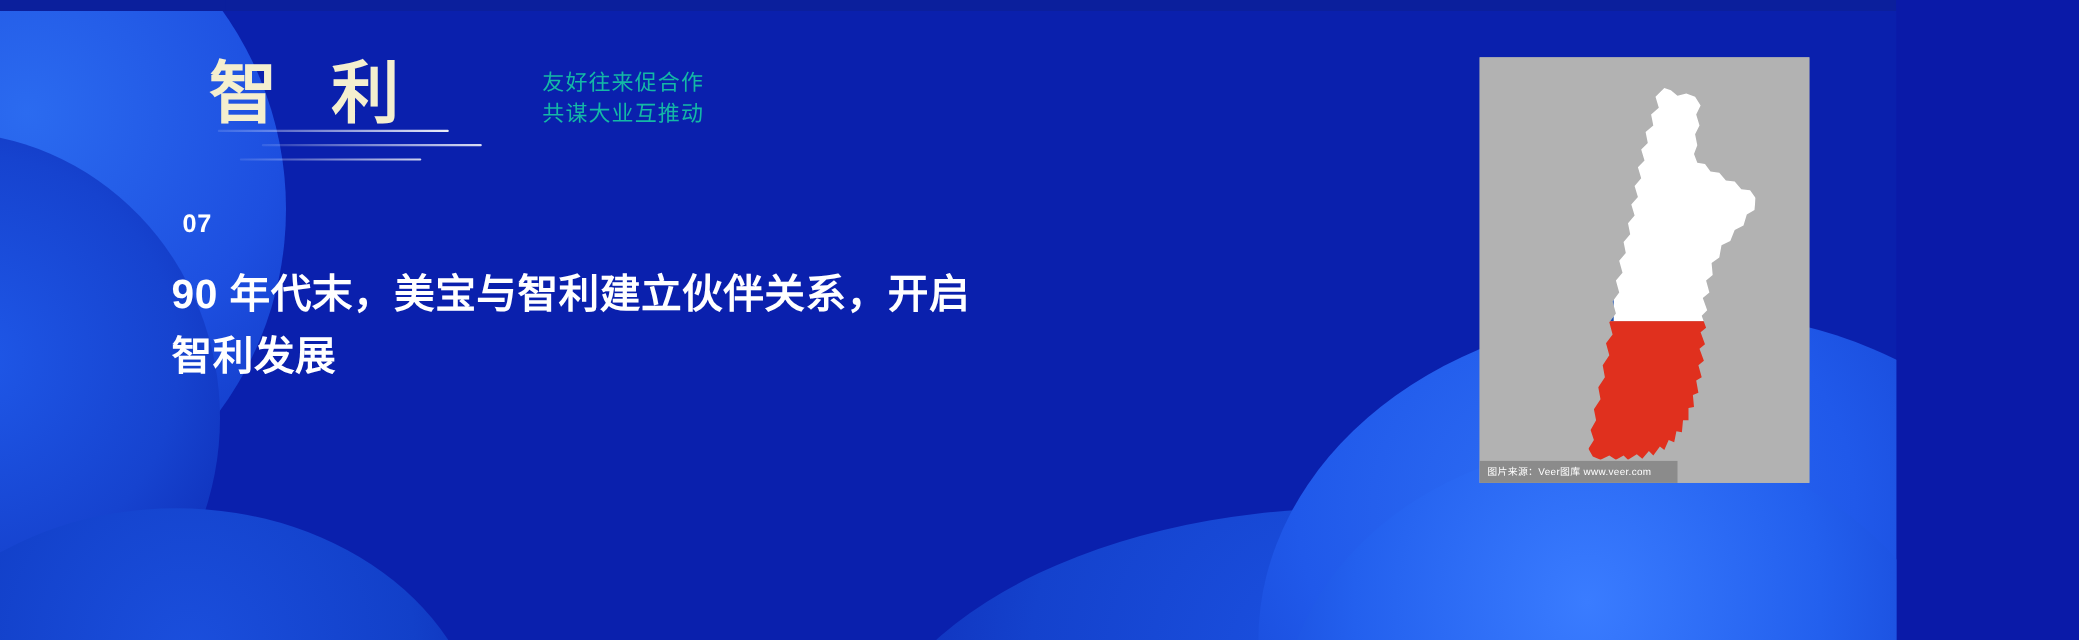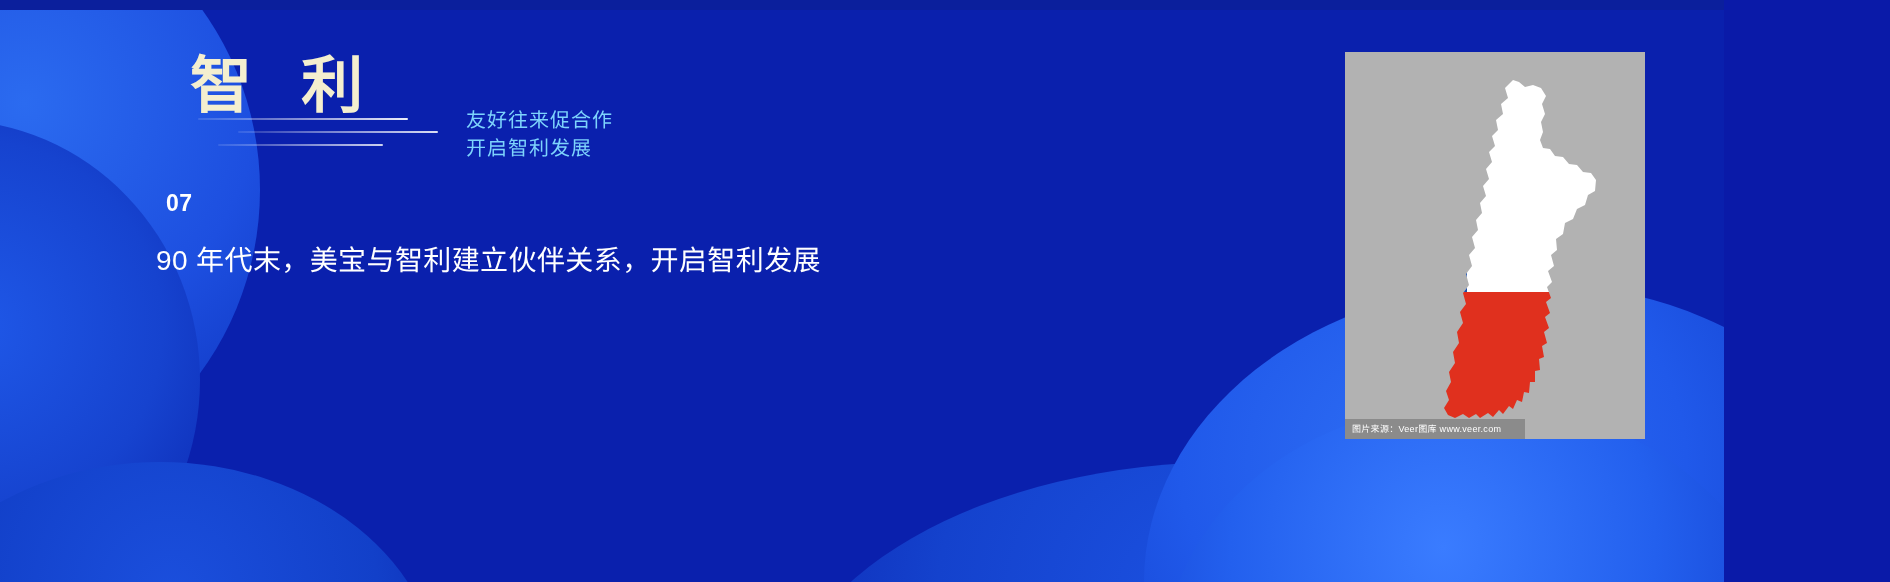--- a/index.html
+++ b/index.html
@@ -78,41 +78,41 @@
     white-space:nowrap;
   }
 
   .rules{position:absolute;left:170px;top:118px;width:300px;z-index:3;}
   .rule{height:2px;margin-bottom:11px;border-radius:1px;}
   .rule.r1{width:210px;margin-left:28px;background:linear-gradient(to right,rgba(255,255,255,0.12),rgba(255,255,255,0.92));}
   .rule.r2{width:200px;margin-left:68px;background:linear-gradient(to right,rgba(255,255,255,0.10),rgba(255,255,255,0.85));}
   .rule.r3{width:165px;margin-left:48px;background:linear-gradient(to right,rgba(255,255,255,0.10),rgba(255,255,255,0.80));}
 
   .subtitle{
-    position:absolute;left:466px;top:62px;
-    color:#7dd3fc;
+    position:absolute;left:493px;top:62px;
+    color:#14b8a6;
     font-size:20px;
     line-height:1.42;
     letter-spacing:1px;
     white-space:nowrap;
-    margin-top:44px;
   }
 
   .num{
     position:absolute;left:166px;top:190px;
     color:#ffffff;font-size:23px;font-weight:700;letter-spacing:0.5px;
   }
 
   .body-text{
     position:absolute;left:156px;top:240px;
     width:760px;
     color:#ffffff;
-    font-size:28px;
+    font-size:37px;
     line-height:1.52;
     letter-spacing:0.4px;
+    font-weight:bold;
   }
   .body-text p{margin:0;}
 
   
   .photo{
     position:absolute;left:1345px;top:52px;
     width:300px;height:387px;
     background:#b2b2b2;
     z-index:4;
     overflow:hidden;
@@ -150,21 +150,21 @@
     <div class="title">智 利</div>
 
     <div class="rules">
       <div class="rule r1"></div>
       <div class="rule r2"></div>
       <div class="rule r3"></div>
     </div>
 
     <div class="subtitle">
       <div>友好往来促合作</div>
-      <div>开启智利发展</div>
+      <div>共谋大业互推动</div>
     </div>
 
     <div class="num">07</div>
 
     <div class="body-text">
       <p>90 年代末，美宝与智利建立伙伴关系，开启智利发展</p>
     </div>
 
   </div>
 

